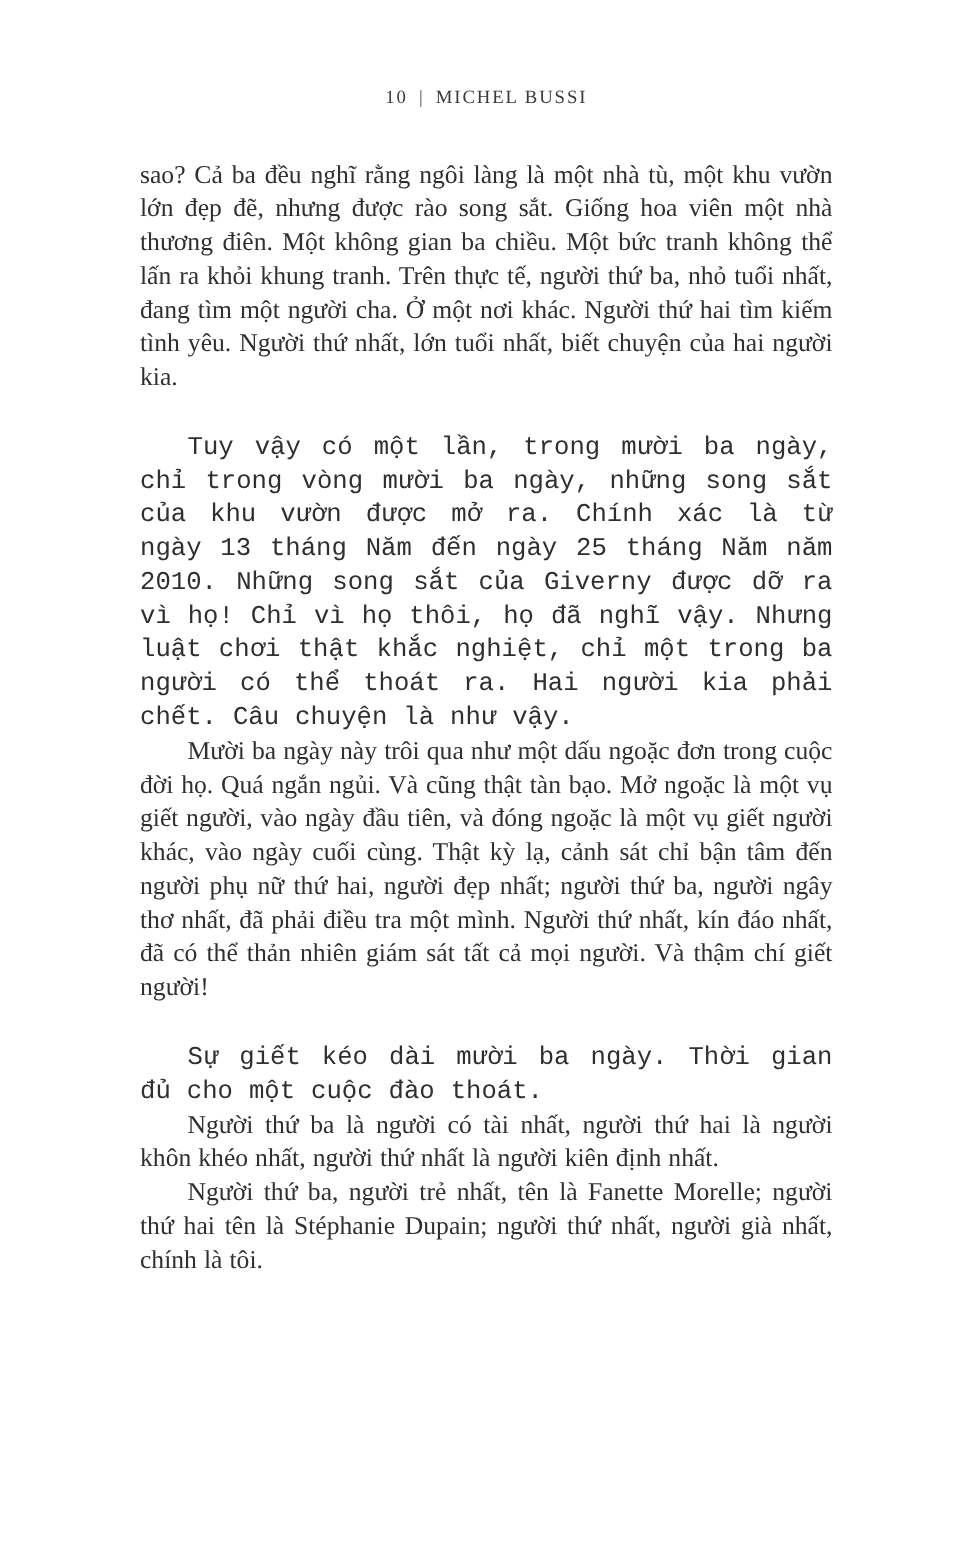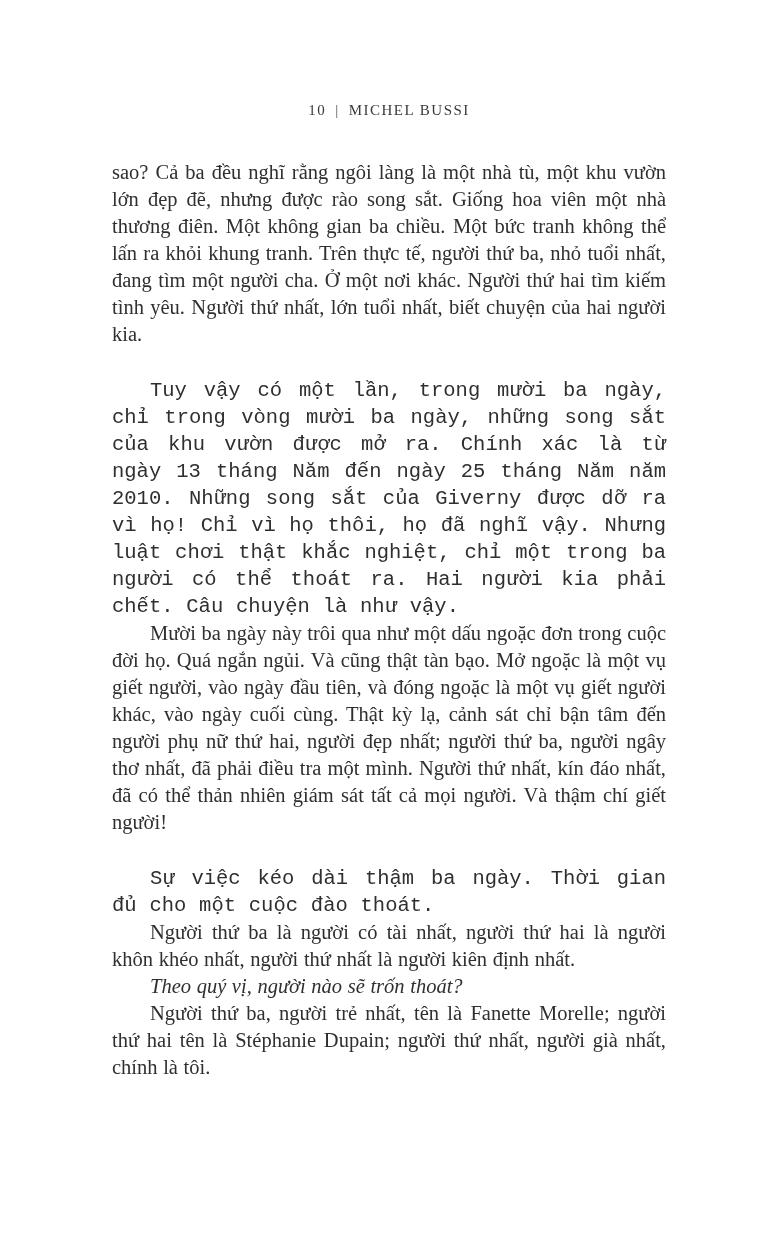--- a/index.html
+++ b/index.html
@@ -6,21 +6,21 @@
     margin: 0;
     padding: 0;
     background: #ffffff;
   }
   .page {
     position: relative;
     width: 776px;
     height: 1245px;
     box-sizing: border-box;
     background: #ffffff;
-    padding: 102px 110px 0 112px;
+    padding: 70px 110px 0 112px;
     font-family: "Liberation Serif", "DejaVu Serif", serif;
     color: #2f2f2f;
     overflow: hidden;
   }
   .page-header {
     text-align: center;
     font-family: "Liberation Serif", serif;
     font-size: 15px;
     letter-spacing: 1.5px;
     color: #3a3a3a;
@@ -58,19 +58,18 @@
 <div class="page">
 
   <header class="page-header">
     <span>10</span><span class="sep">|</span><span>MICHEL BUSSI</span>
   </header>
 
   <main class="body-text">
     <p class="no-indent">sao? Cả ba đều nghĩ rằng ngôi làng là một nhà tù, một khu vườn lớn đẹp đẽ, nhưng được rào song sắt. Giống hoa viên một nhà thương điên. Một không gian ba chiều. Một bức tranh không thể lấn ra khỏi khung tranh. Trên thực tế, người thứ ba, nhỏ tuổi nhất, đang tìm một người cha. Ở một nơi khác. Người thứ hai tìm kiếm tình yêu. Người thứ nhất, lớn tuổi nhất, biết chuyện của hai người kia.</p>
     <p class="indent gap">Tuy vậy có một lần, trong mười ba ngày, chỉ trong vòng mười ba ngày, những song sắt của khu vườn được mở ra. Chính xác là từ ngày 13 tháng Năm đến ngày 25 tháng Năm năm 2010. Những song sắt của Giverny được dỡ ra vì họ! Chỉ vì họ thôi, họ đã nghĩ vậy. Nhưng luật chơi thật khắc nghiệt, chỉ một trong ba người có thể thoát ra. Hai người kia phải chết. Câu chuyện là như vậy.</p>
     <p class="indent">Mười ba ngày này trôi qua như một dấu ngoặc đơn trong cuộc đời họ. Quá ngắn ngủi. Và cũng thật tàn bạo. Mở ngoặc là một vụ giết người, vào ngày đầu tiên, và đóng ngoặc là một vụ giết người khác, vào ngày cuối cùng. Thật kỳ lạ, cảnh sát chỉ bận tâm đến người phụ nữ thứ hai, người đẹp nhất; người thứ ba, người ngây thơ nhất, đã phải điều tra một mình. Người thứ nhất, kín đáo nhất, đã có thể thản nhiên giám sát tất cả mọi người. Và thậm chí giết người!</p>
-    <p class="indent gap">Sự việc kéo dài thậm ba ngày. Thời gian đủ cho một cuộc đào thoát.</p>
+    <p class="indent gap">Sự giết kéo dài mười ba ngày. Thời gian đủ cho một cuộc đào thoát.</p>
     <p class="indent">Người thứ ba là người có tài nhất, người thứ hai là người khôn khéo nhất, người thứ nhất là người kiên định nhất.</p>
-    <p class="indent italic">Theo quý vị, người nào sẽ trốn thoát?</p>
     <p class="indent">Người thứ ba, người trẻ nhất, tên là Fanette Morelle; người thứ hai tên là Stéphanie Dupain; người thứ nhất, người già nhất, chính là tôi.</p>
   </main>
 
 </div>
 
 </body></html>

